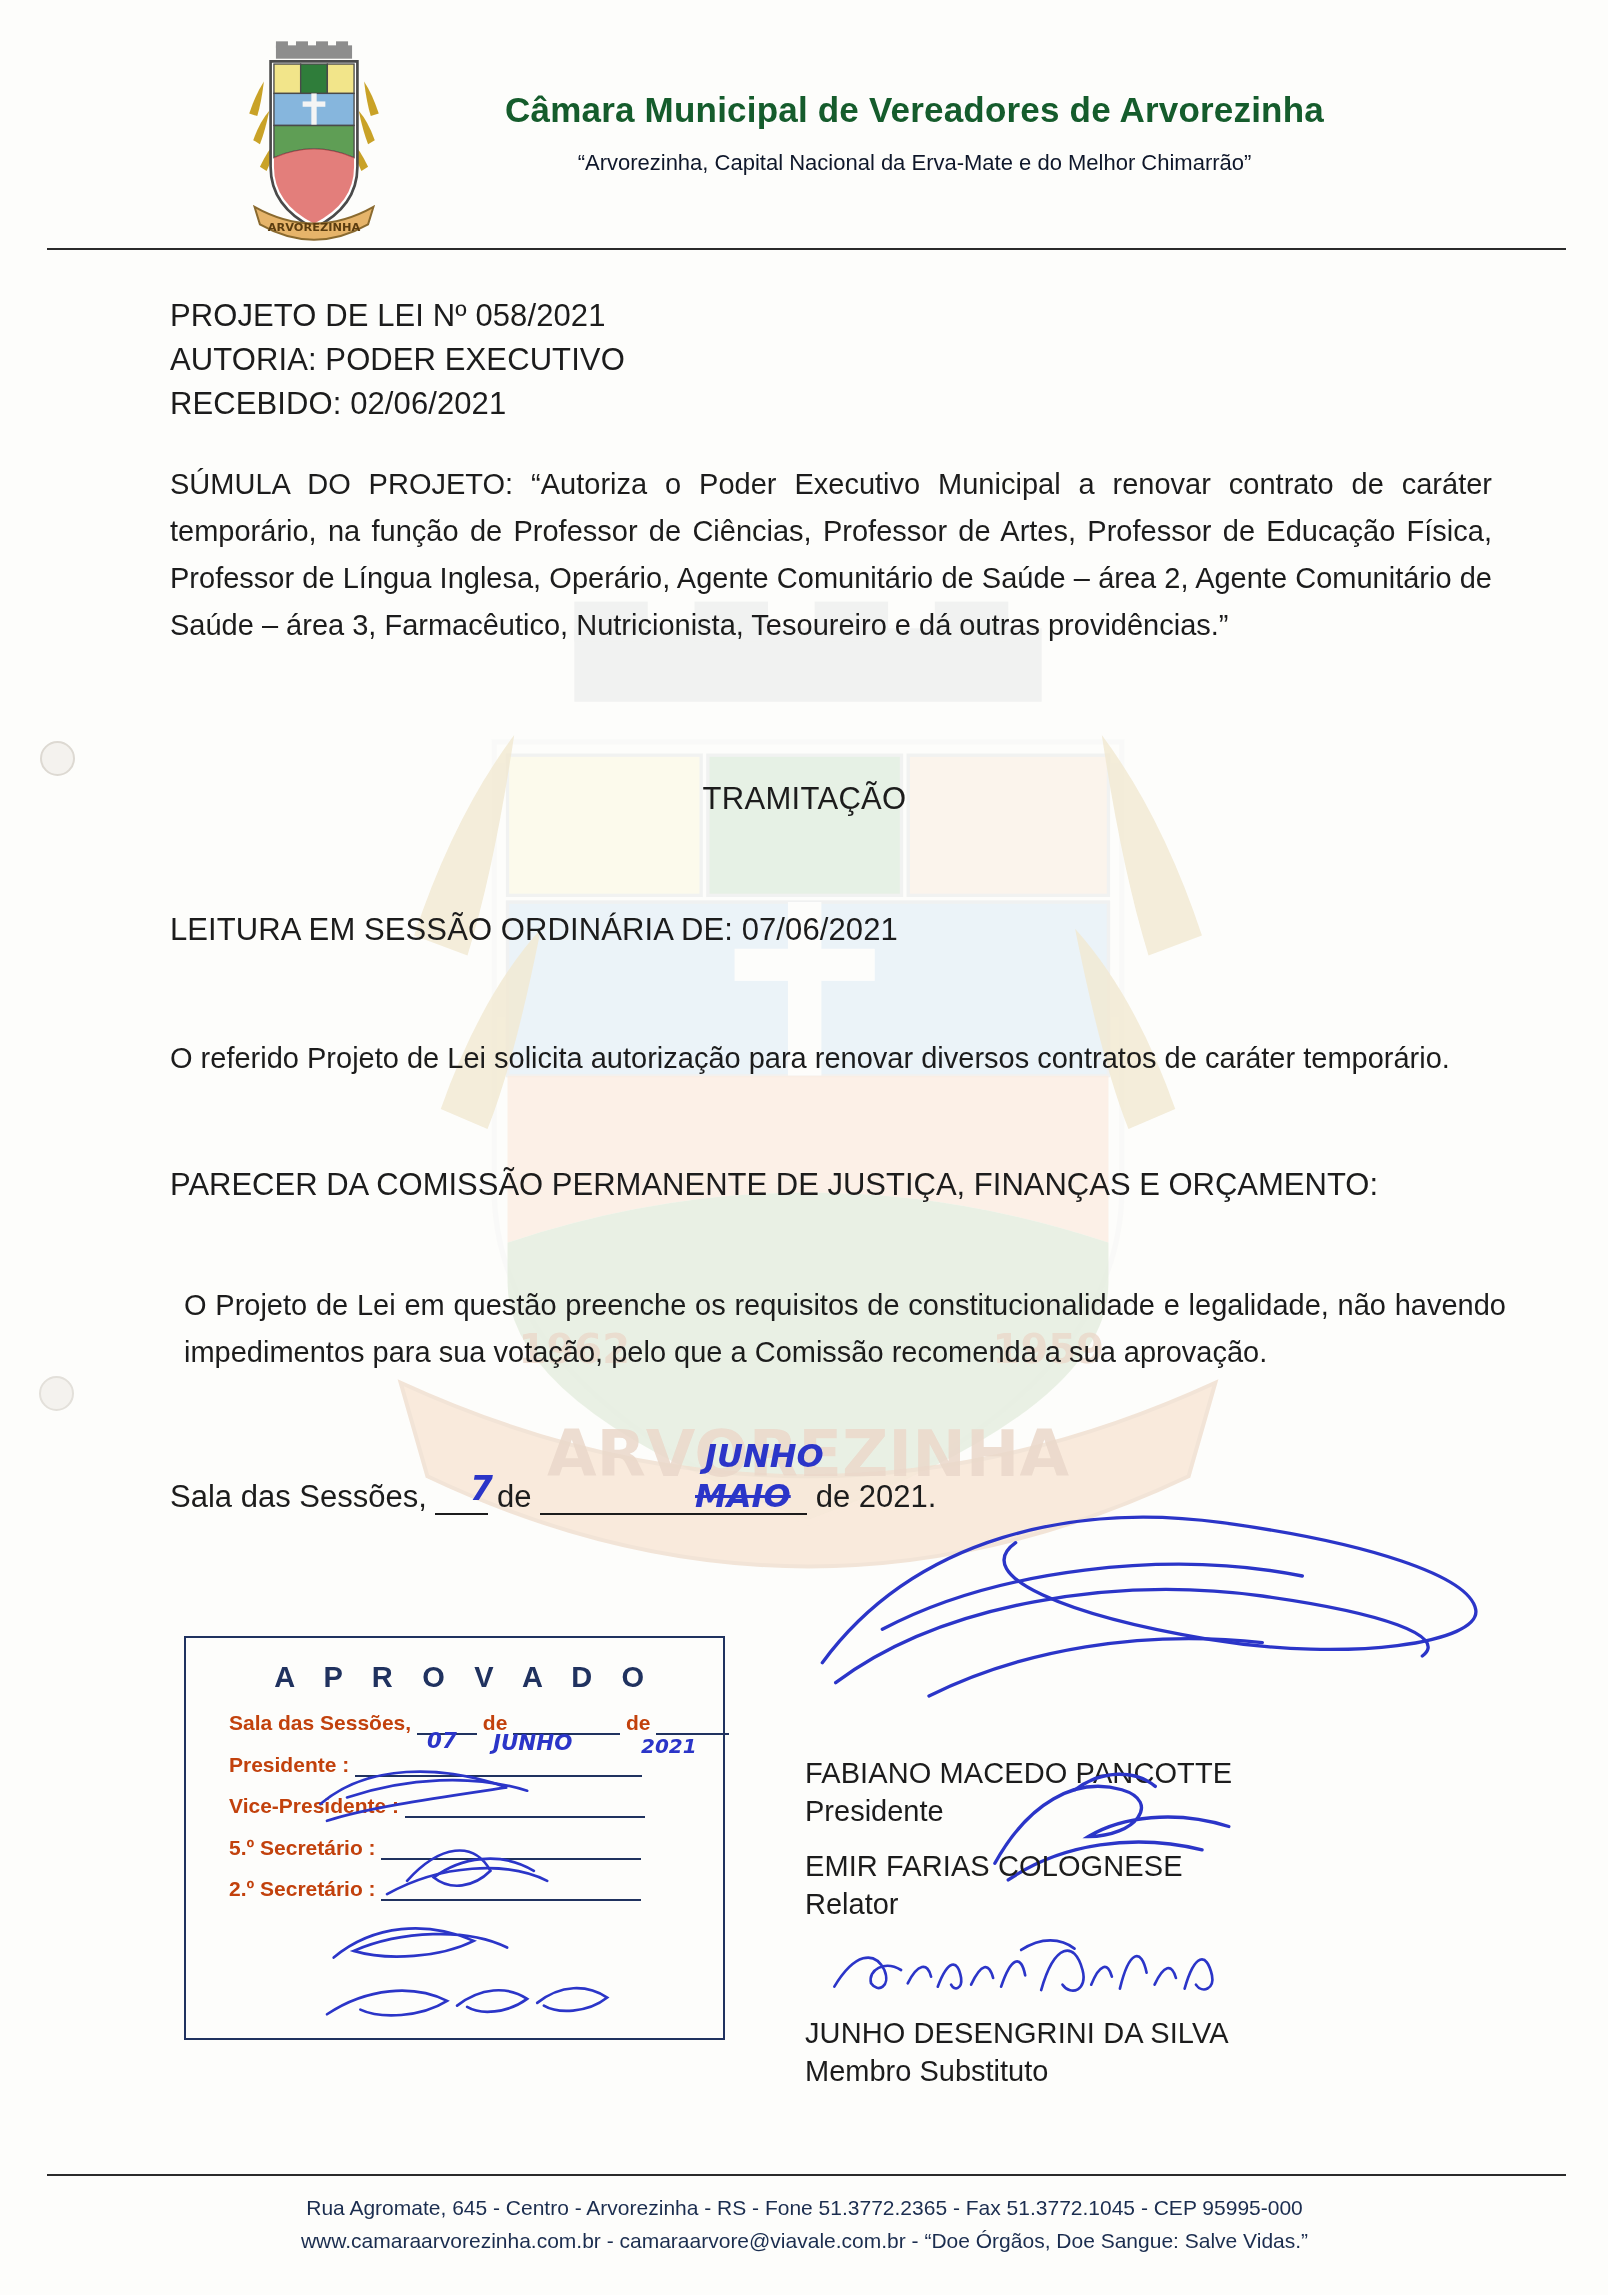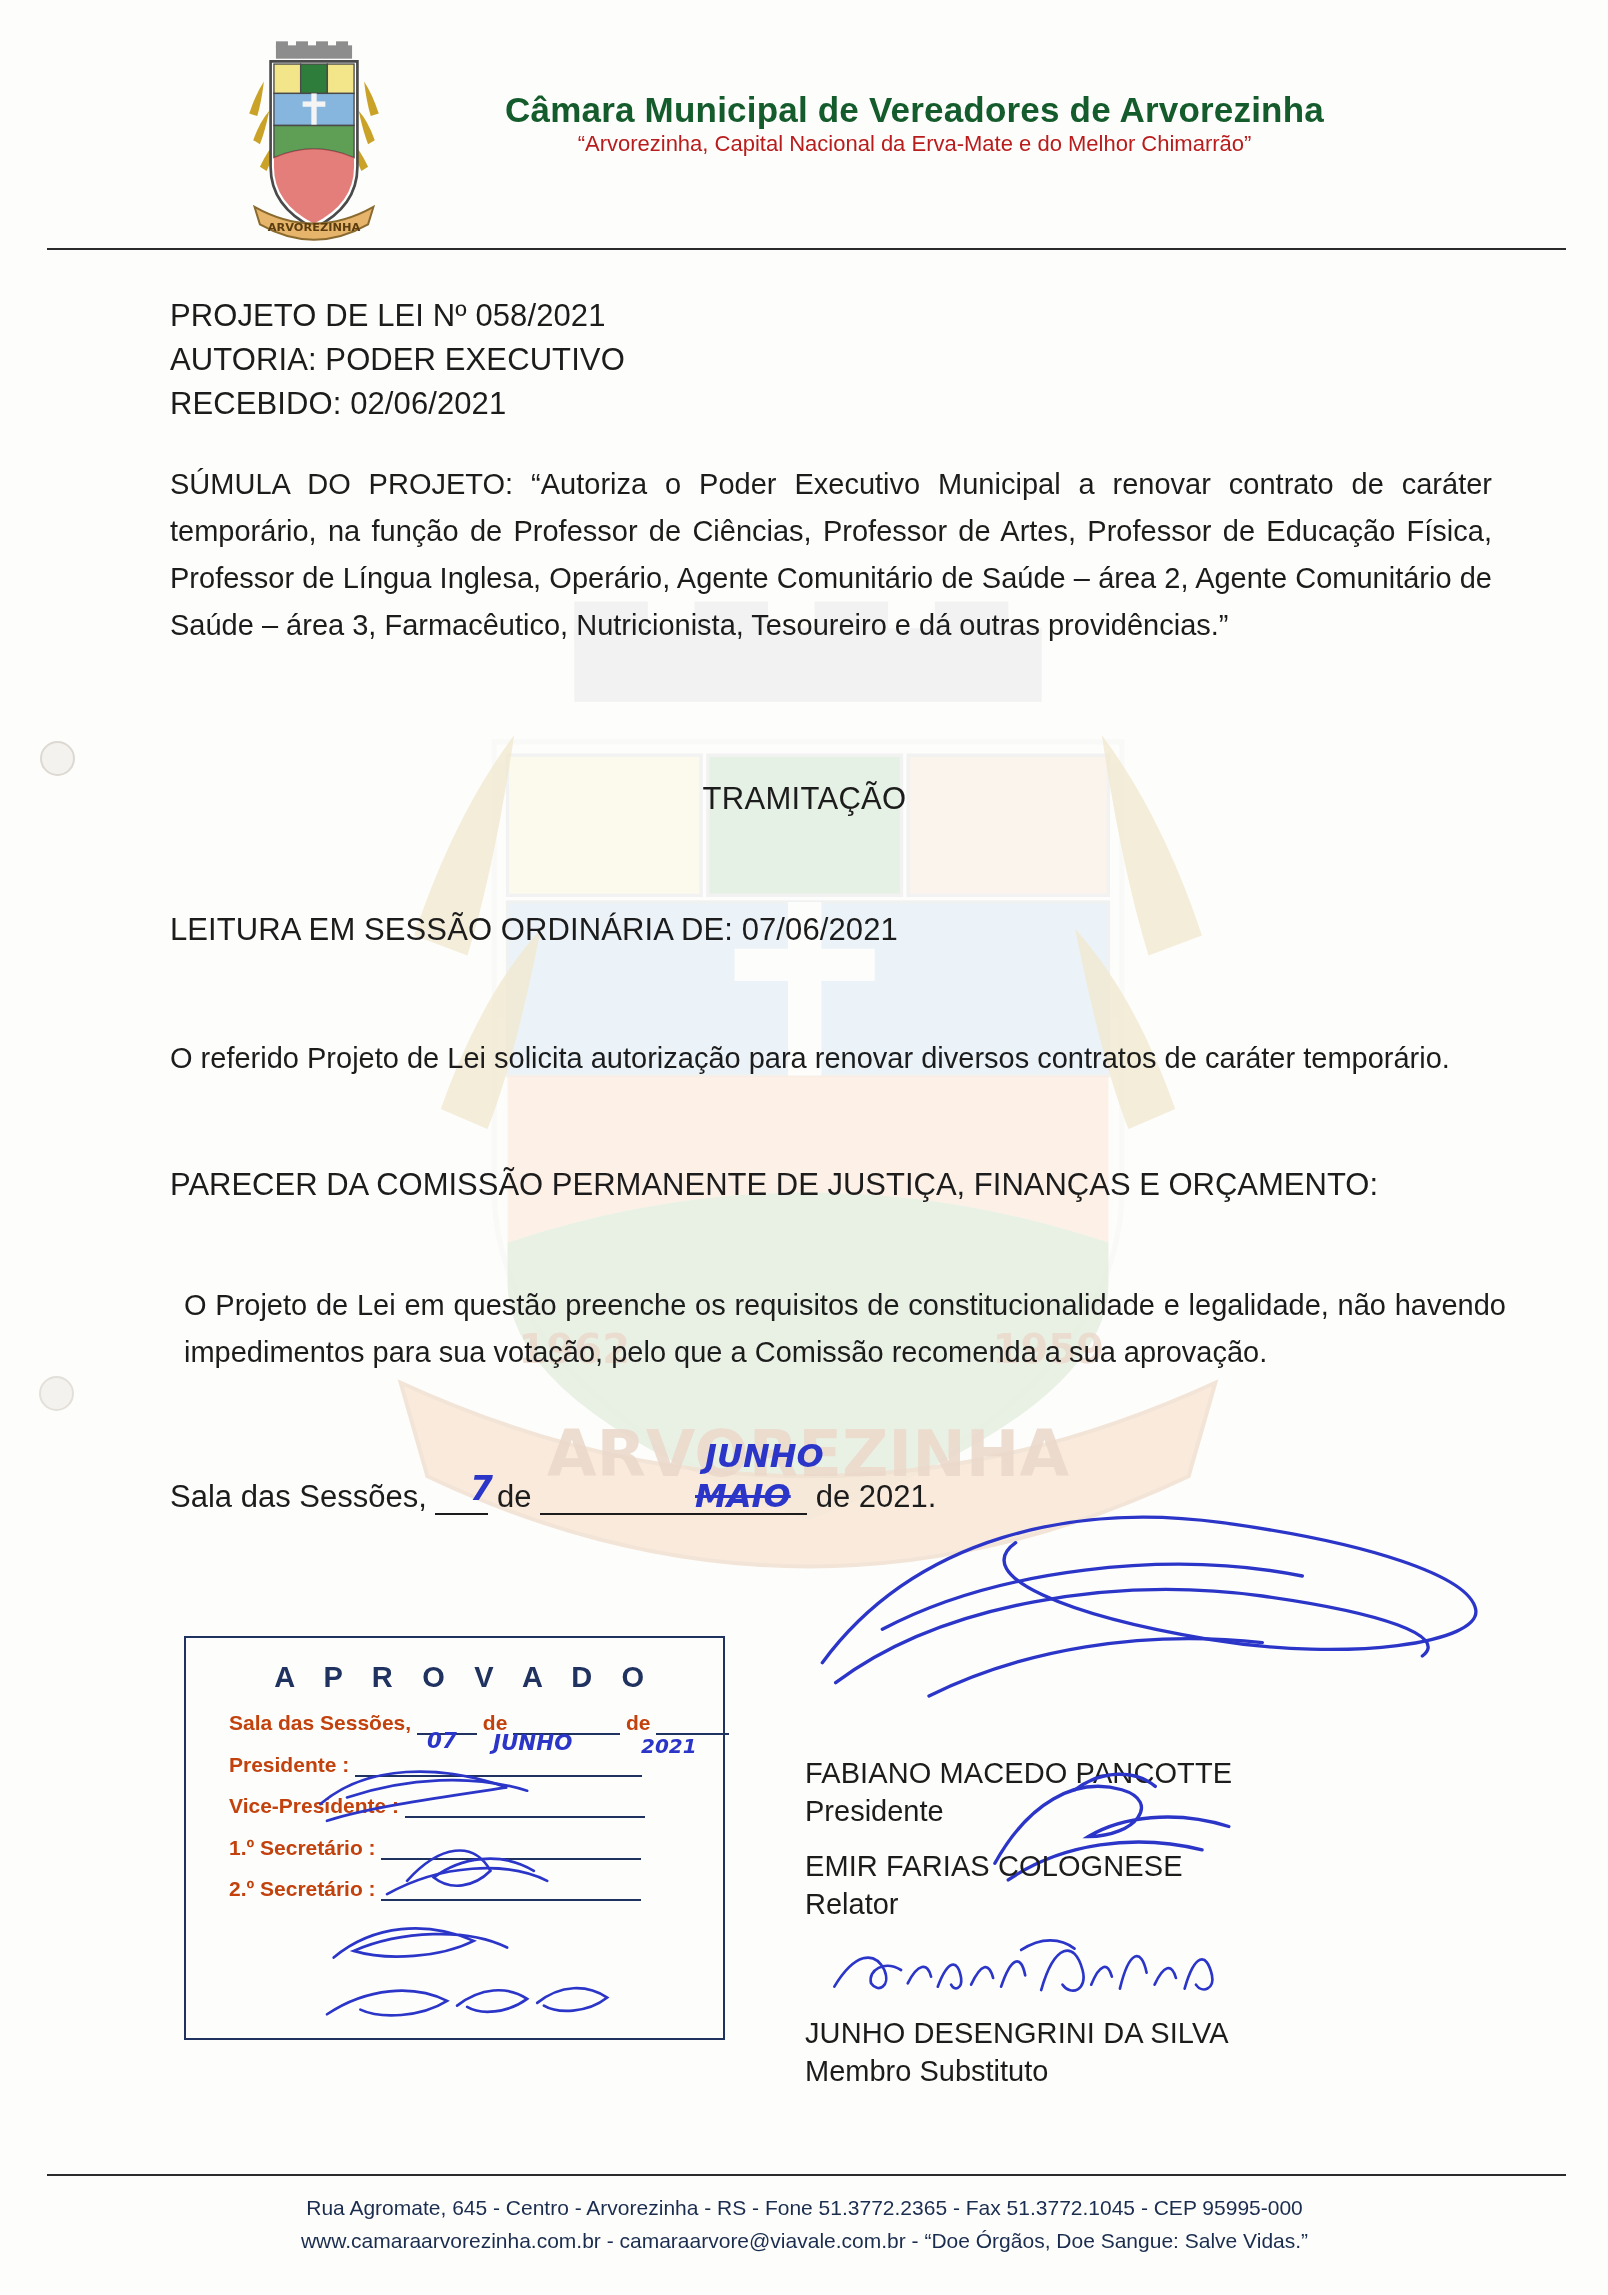--- a/index.html
+++ b/index.html
@@ -42,23 +42,23 @@
     text-align: center;
   }
   .header-title {
     font-size: 35px;
     font-weight: bold;
     color: #155c2c;
     letter-spacing: 0.2px;
     white-space: nowrap;
   }
   .header-subtitle {
-    margin-top: 1px;
+    margin-top: 20px;
     font-size: 22px;
-    color: #b91c1c;
+    color: #0f172a;
     white-space: nowrap;
   }
   .header-rule {
     position: absolute;
     left: 47px;
     top: 248px;
     width: 1519px;
     height: 2px;
     background: #2b2b2b;
   }
@@ -369,21 +369,21 @@
     </div>
     <div class="stamp-row">
       <span>Presidente :</span>
       <span class="fill" style="width:287px;"></span>
     </div>
     <div class="stamp-row">
       <span>Vice-Presidente :</span>
       <span class="fill" style="width:240px;"></span>
     </div>
     <div class="stamp-row">
-      <span>1.º Secretário :</span>
+      <span>5.º Secretário :</span>
       <span class="fill" style="width:260px;"></span>
     </div>
     <div class="stamp-row">
       <span>2.º Secretário :</span>
       <span class="fill" style="width:260px;"></span>
     </div>
   </div>
 
   <div class="hand" style="left:427px; top:1728px; font-size:21.4px;">07</div>
   <div class="hand" style="left:493px; top:1730px; font-size:21.4px;">JUNHO</div>

